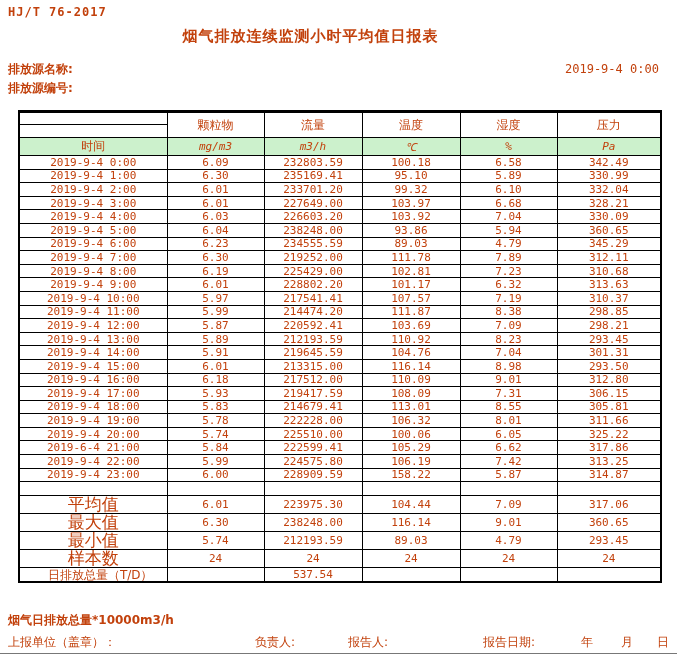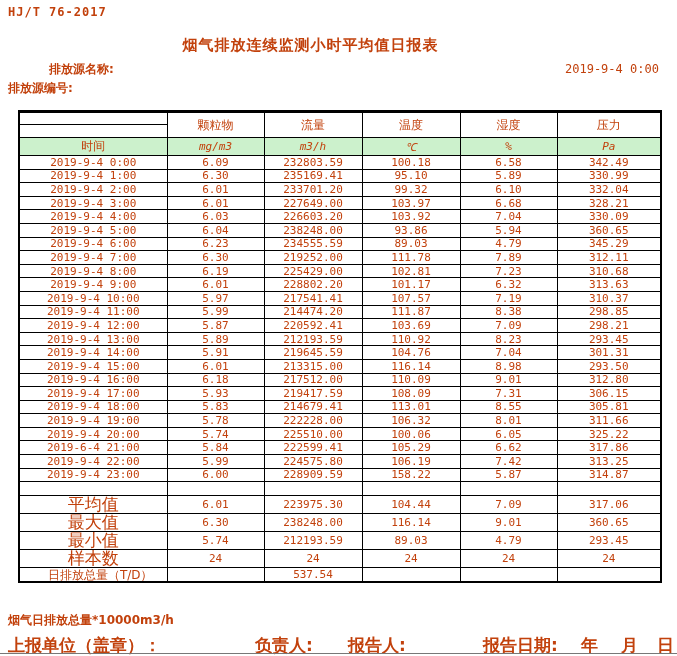--- a/index.html
+++ b/index.html
@@ -6,25 +6,25 @@
   html,body { background:#ffffff; }
   .page {
     position:relative; width:677px; height:656px; background:#ffffff;
     font-family:"DejaVu Sans", sans-serif; color:#c2410c; overflow:hidden;
   }
   .std-code {
     position:absolute; left:8px; top:5px;
     font-family:"DejaVu Sans Mono", monospace; font-weight:bold; font-size:12px; letter-spacing:1px;
   }
   .title {
-    position:absolute; left:0; top:36px; width:621px; text-align:center;
+    position:absolute; left:0; top:27px; width:621px; text-align:center;
     font-weight:bold; font-size:15px; letter-spacing:1px;
   }
   .field { position:absolute; left:8px; font-weight:bold; font-size:12px; }
-  .source-name { top:61px;margin-left:41px; }
+  .source-name { top:61px; }
   .source-id  { top:80px; }
   .report-date {
     position:absolute; left:565px; top:62px;
     font-family:"DejaVu Sans Mono", monospace; font-size:12px;
   }
   table.report-table {
     position:absolute; left:18px; top:110px; width:642px;
     border-collapse:collapse; table-layout:fixed;
     border:2px solid #000; border-top:3px solid #000;
   }
@@ -34,21 +34,21 @@
   tr.hru td { height:15px; }
   td.time-h { font-size:12px; }
   td.unit-cell { font-family:"DejaVu Sans Mono", monospace; font-size:11px;font-style:italic; }
   tbody td { height:13.6px; font-family:"DejaVu Sans Mono", monospace; font-size:11px; line-height:1; }
   td.row-label { font-family:"DejaVu Sans", sans-serif; font-size:17px; }
   tr.total-row td { height:15px; }
   td.total-label { text-align:left; padding-left:14px; font-family:"DejaVu Sans", sans-serif; font-size:12px; }
   .note {
     position:absolute; left:8px; top:612px; font-weight:bold; font-size:12px;
   }
-  .sig-row { position:absolute; left:0; top:634px; width:677px; height:14px; font-weight:bold; font-size:17px; }
+  .sig-row { position:absolute; left:0; top:634px; width:677px; height:14px; font-weight:normal; font-size:12px; }
   .sig { position:absolute; top:0; white-space:nowrap; }
   .sig-unit   { left:8px; }
   .sig-resp   { left:255px; }
   .sig-report { left:348px; }
   .sig-date   { left:483px; }
   .sig-year   { left:581px; }
   .sig-month  { left:621px; }
   .sig-day    { left:657px; }
   .bottom-line { position:absolute; left:0; top:653px; width:677px; height:0; border-top:1px solid #777; }
 </style>

